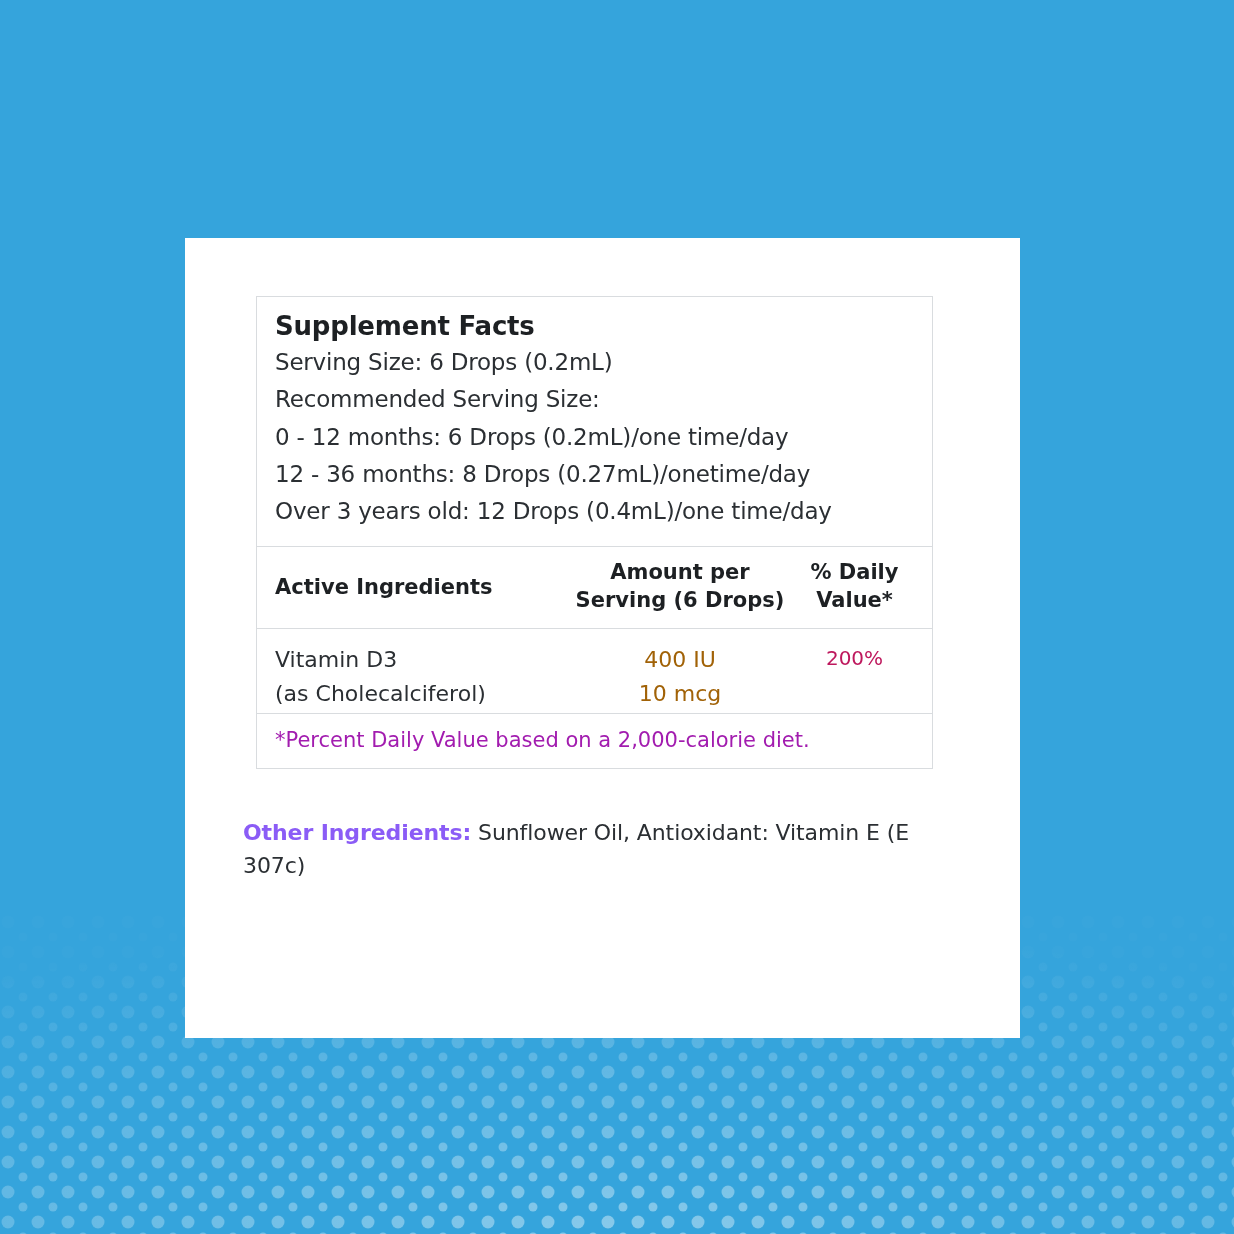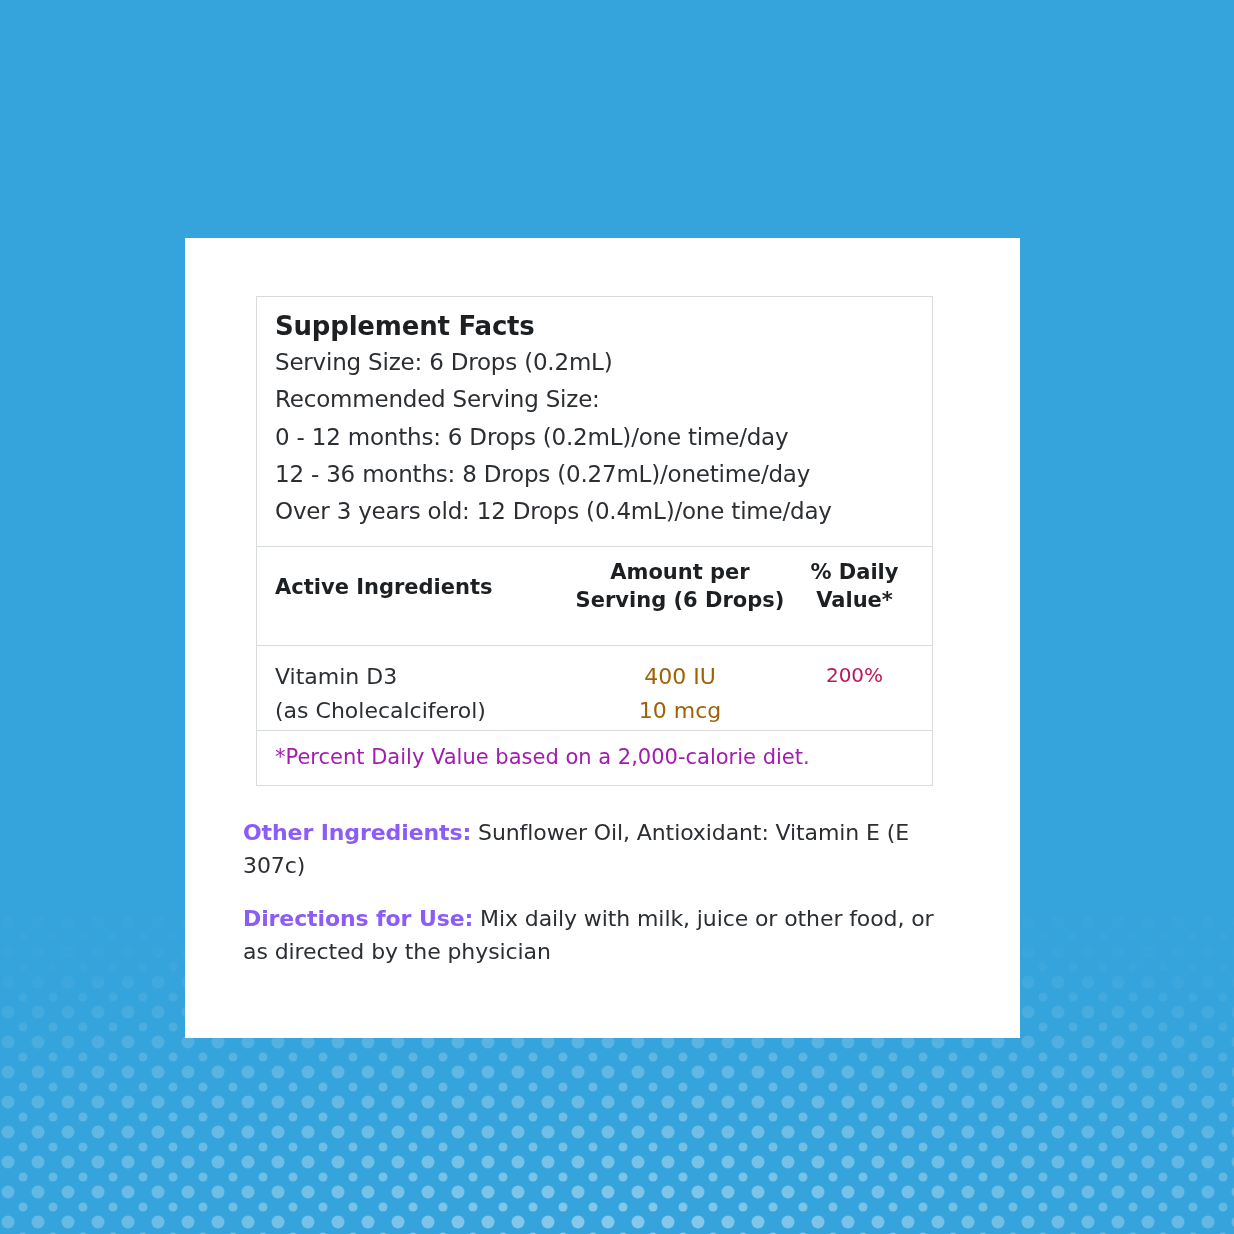--- a/index.html
+++ b/index.html
@@ -61,21 +61,21 @@
   }
   .facts-line {
     font-size: 23px;
     color: #2b2f33;
     line-height: 1.62;
     letter-spacing: -0.2px;
   }
 
   .table-head {
     display: flex;
-    padding: 12px 18px 31px 18px;
+    padding: 12px 18px 14px 18px;
     border-bottom: 1px solid #d9dcdf;
     align-items: center;
   }
   .col-ingredient {
     flex: 0 0 290px;
     font-size: 21px;
     font-weight: bold;
     color: #1d2023;
   }
   .col-amount {
@@ -205,18 +205,15 @@
       <div class="cell-dv">200%</div>
     </div>
 
     <div class="facts-footnote">*Percent Daily Value based on a 2,000-calorie diet.</div>
   </div>
 
   <div class="below-block">
     <div class="para">
       <b>Other Ingredients:</b><span> Sunflower Oil, Antioxidant: Vitamin E (E 307c)</span>
     </div>
-    <div class="para">
-      <b>Directions for Use:</b><span> Mix daily with milk, juice or other food, or as directed by the physician</span>
-    </div>
   </div>
 
 </div>
 
 </body></html>

